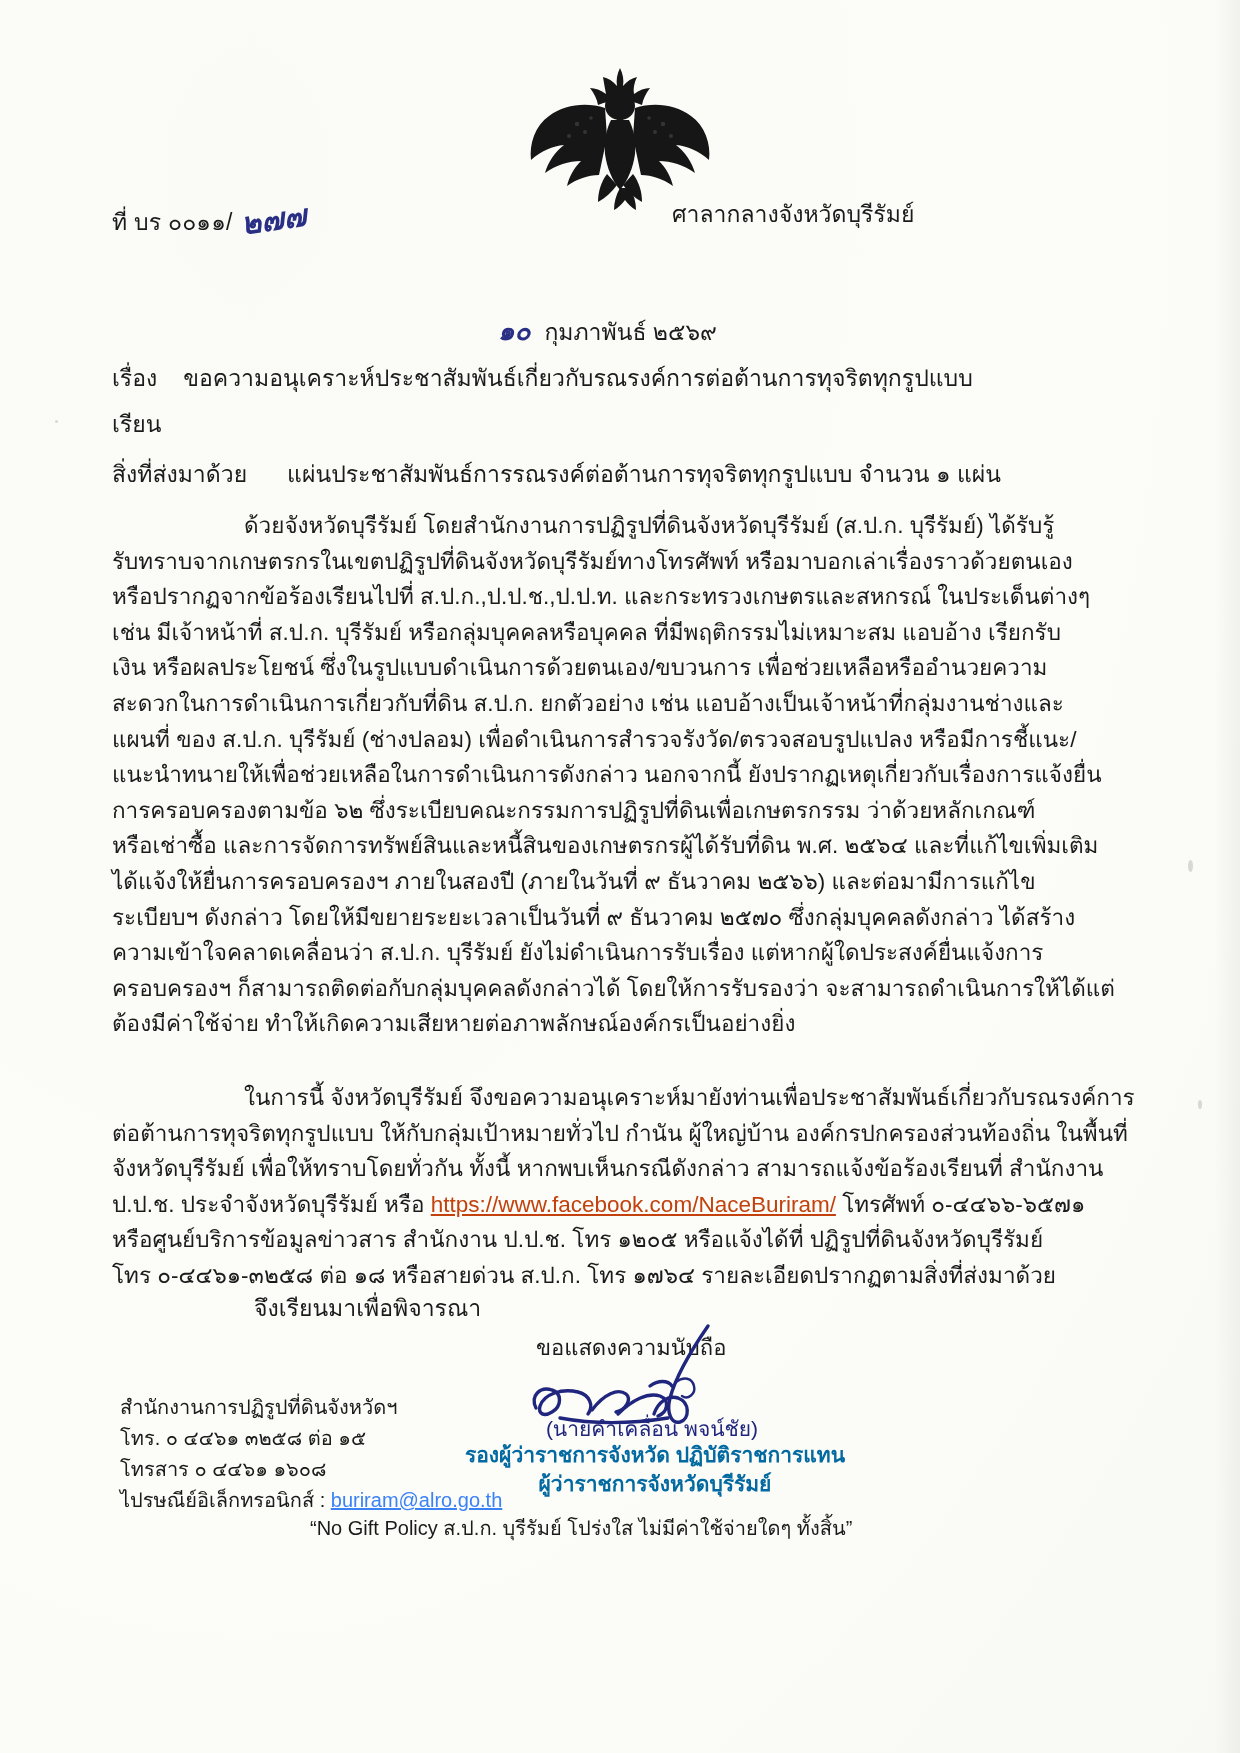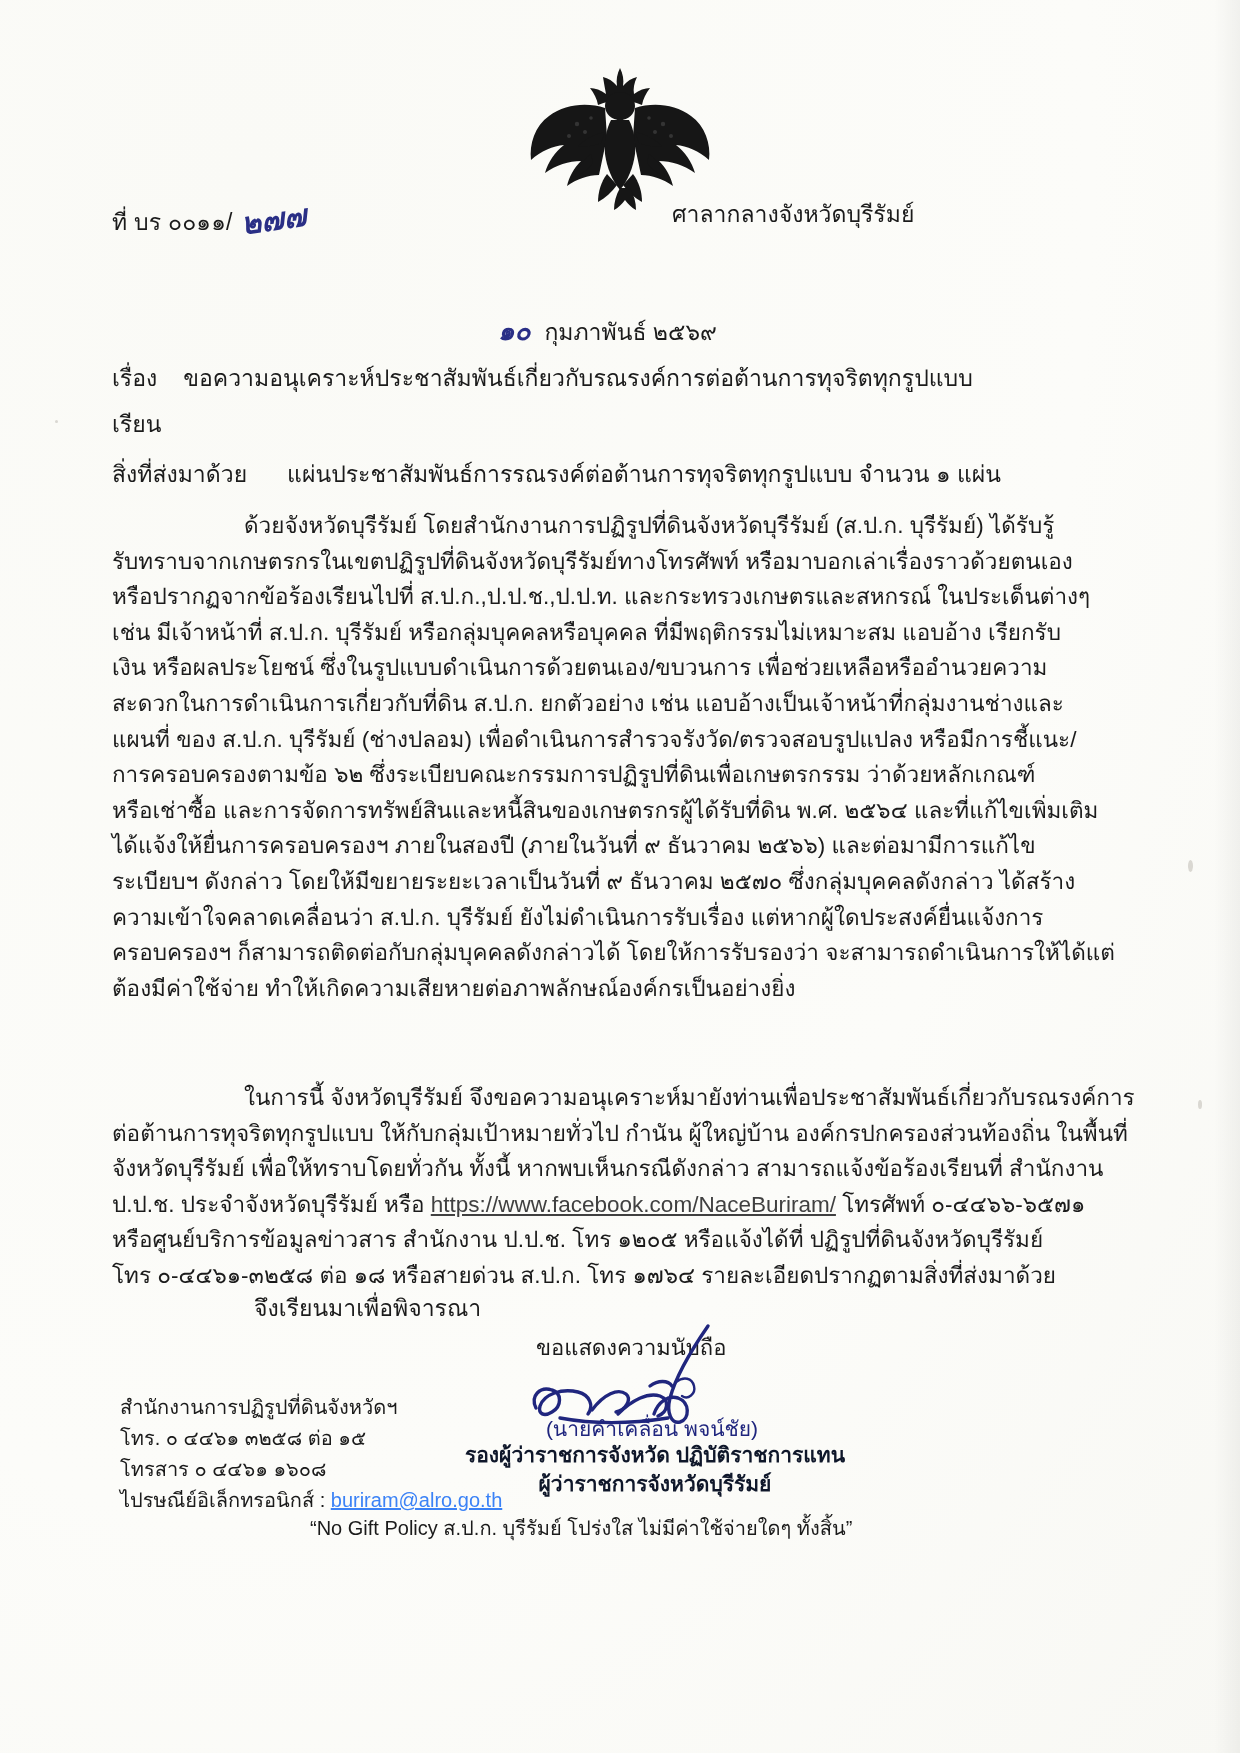--- a/index.html
+++ b/index.html
@@ -110,21 +110,21 @@
     left: 112px;
     width: 1020px;
     font-size: 22.5px;
     line-height: 35.6px;
   }
   #para1 { top: 508px; }
   #para2 { top: 1080px; }
   .body-line { white-space: nowrap; }
   .indent { display: inline-block; width: 132px; }
   a.link {
-    color: #404040;
+    color: #c2410c;
     text-decoration: underline;
   }
 
   .closing-consider {
     position: absolute;
     left: 254px;
     top: 1290px;
     font-size: 23px;
     white-space: nowrap;
   }
@@ -154,21 +154,21 @@
     color: #20267e;
     white-space: nowrap;
   }
   .signer-title {
     position: absolute;
     left: 440px;
     top: 1440px;
     width: 430px;
     text-align: center;
     font-size: 21px;
-    color: #0f172a;
+    color: #0369a1;
     line-height: 29px;
     font-weight: 600;
   }
 
   
   .footer-block {
     position: absolute;
     left: 120px;
     top: 1392px;
     font-size: 20px;
@@ -268,20 +268,21 @@
   </div>
 
   <div class="body-block" id="para1">
     <div class="body-line"><span class="indent"></span><span>ด้วยจังหวัดบุรีรัมย์ โดยสำนักงานการปฏิรูปที่ดินจังหวัดบุรีรัมย์ (ส.ป.ก. บุรีรัมย์) ได้รับรู้</span></div>
     <div class="body-line"><span>รับทราบจากเกษตรกรในเขตปฏิรูปที่ดินจังหวัดบุรีรัมย์ทางโทรศัพท์ หรือมาบอกเล่าเรื่องราวด้วยตนเอง</span></div>
     <div class="body-line"><span>หรือปรากฏจากข้อร้องเรียนไปที่ ส.ป.ก.,ป.ป.ช.,ป.ป.ท. และกระทรวงเกษตรและสหกรณ์ ในประเด็นต่างๆ</span></div>
     <div class="body-line"><span>เช่น มีเจ้าหน้าที่ ส.ป.ก. บุรีรัมย์ หรือกลุ่มบุคคลหรือบุคคล ที่มีพฤติกรรมไม่เหมาะสม แอบอ้าง เรียกรับ</span></div>
     <div class="body-line"><span>เงิน หรือผลประโยชน์ ซึ่งในรูปแบบดำเนินการด้วยตนเอง/ขบวนการ เพื่อช่วยเหลือหรืออำนวยความ</span></div>
     <div class="body-line"><span>สะดวกในการดำเนินการเกี่ยวกับที่ดิน ส.ป.ก. ยกตัวอย่าง เช่น แอบอ้างเป็นเจ้าหน้าที่กลุ่มงานช่างและ</span></div>
     <div class="body-line"><span>แผนที่ ของ ส.ป.ก. บุรีรัมย์ (ช่างปลอม) เพื่อดำเนินการสำรวจรังวัด/ตรวจสอบรูปแปลง หรือมีการชี้แนะ/</span></div>
+    <div class="body-line"><span>แนะนำทนายให้เพื่อช่วยเหลือในการดำเนินการดังกล่าว นอกจากนี้ ยังปรากฏเหตุเกี่ยวกับเรื่องการแจ้งยื่น</span></div>
     <div class="body-line"><span>การครอบครองตามข้อ ๖๒ ซึ่งระเบียบคณะกรรมการปฏิรูปที่ดินเพื่อเกษตรกรรม ว่าด้วยหลักเกณฑ์</span></div>
     <div class="body-line"><span>หรือเช่าซื้อ และการจัดการทรัพย์สินและหนี้สินของเกษตรกรผู้ได้รับที่ดิน พ.ศ. ๒๕๖๔ และที่แก้ไขเพิ่มเติม</span></div>
     <div class="body-line"><span>ได้แจ้งให้ยื่นการครอบครองฯ ภายในสองปี (ภายในวันที่ ๙ ธันวาคม ๒๕๖๖) และต่อมามีการแก้ไข</span></div>
     <div class="body-line"><span>ระเบียบฯ ดังกล่าว โดยให้มีขยายระยะเวลาเป็นวันที่ ๙ ธันวาคม ๒๕๗๐ ซึ่งกลุ่มบุคคลดังกล่าว ได้สร้าง</span></div>
     <div class="body-line"><span>ความเข้าใจคลาดเคลื่อนว่า ส.ป.ก. บุรีรัมย์ ยังไม่ดำเนินการรับเรื่อง แต่หากผู้ใดประสงค์ยื่นแจ้งการ</span></div>
     <div class="body-line"><span>ครอบครองฯ ก็สามารถติดต่อกับกลุ่มบุคคลดังกล่าวได้ โดยให้การรับรองว่า จะสามารถดำเนินการให้ได้แต่</span></div>
     <div class="body-line"><span>ต้องมีค่าใช้จ่าย ทำให้เกิดความเสียหายต่อภาพลักษณ์องค์กรเป็นอย่างยิ่ง</span></div>
   </div>
 
   <div class="body-block" id="para2">

